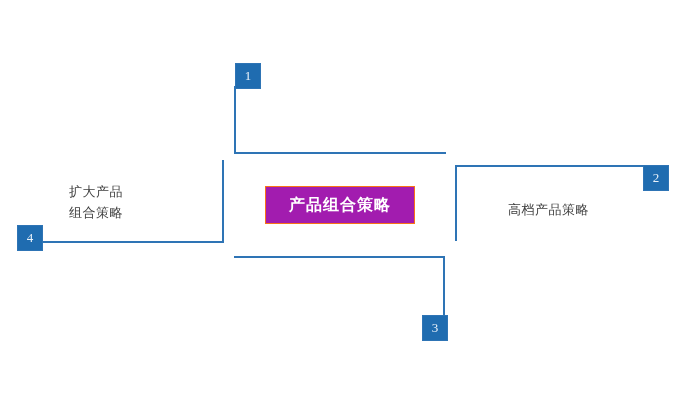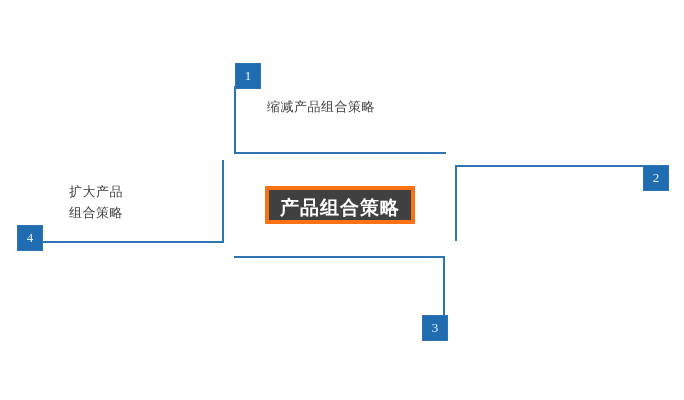--- a/index.html
+++ b/index.html
@@ -51,44 +51,44 @@
     letter-spacing: 0.5px;
   }
 
   
   #center-box {
     position: absolute;
     left: 265px;
     top: 186px;
     width: 150px;
     height: 38px;
-    background: #404040;
-    border: 4px solid #f97316;
+    background: #a21caf;
+    border: 1px solid #f97316;
     box-sizing: border-box;
     color: #ffffff;
-    font-size: 19px;
+    font-size: 16px;
     font-weight: bold;
     line-height: 36px;
     text-align: center;
     letter-spacing: 1px;
   }
 </style>
 </head>
 <body>
 
 <div id="canvas">
 
   <div class="line line-v" style="left:234px; top:86px; height:68px;"></div>
   <div class="line line-h" style="left:234px; top:152px; width:212px;"></div>
   <div class="badge" style="left:235px; top:63px;">1</div>
-  <div class="branch-label" style="left:267px; top:96px; width:180px;">缩减产品组合策略</div>
 
   <div class="line line-v" style="left:455px; top:165px; height:76px;"></div>
   <div class="line line-h" style="left:455px; top:165px; width:200px;"></div>
   <div class="badge" style="left:643px; top:165px;">2</div>
+  <div class="branch-label" style="left:508px; top:199px; width:160px;">高档产品策略</div>
 
   <div class="line line-h" style="left:234px; top:256px; width:211px;"></div>
   <div class="line line-v" style="left:443px; top:256px; height:62px;"></div>
   <div class="badge" style="left:422px; top:315px;">3</div>
 
   <div class="line line-v" style="left:222px; top:160px; height:83px;"></div>
   <div class="line line-h" style="left:40px; top:241px; width:184px;"></div>
   <div class="badge" style="left:17px; top:225px;">4</div>
   <div class="branch-label" style="left:69px; top:181px; width:120px;">扩大产品
 组合策略</div>

